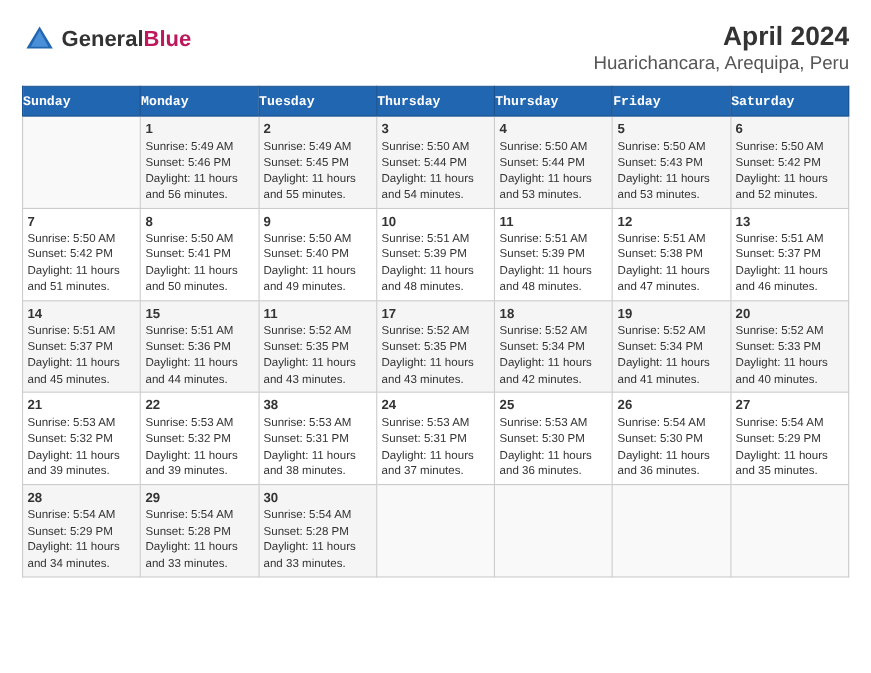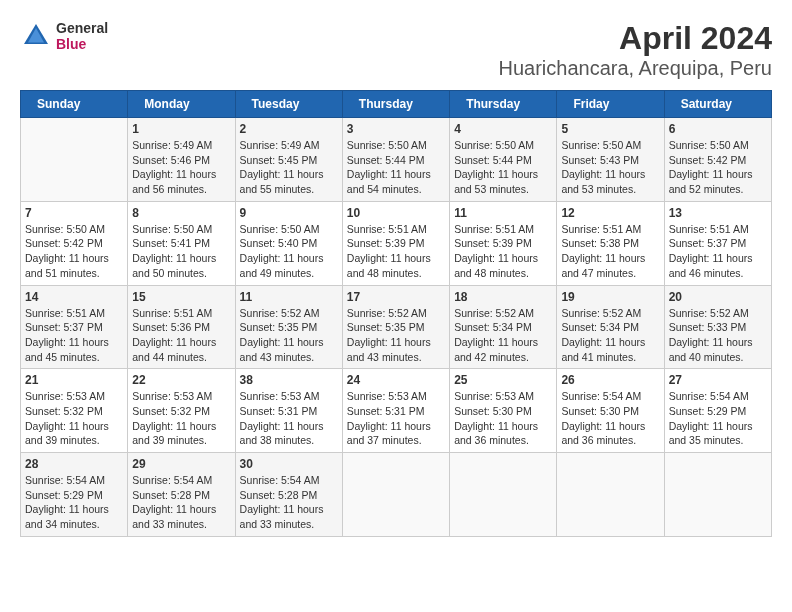--- a/index.html
+++ b/index.html
@@ -16,55 +16,55 @@
       align-items: flex-start;
       margin-bottom: 10px;
     }
     .logo {
       display: flex;
       align-items: center;
       gap: 4px;
     }
     .logo-text {
       display: flex;
-      flex-direction: column;
-      font-size: 14px;
+      font-size: 20px;
       font-weight: bold;
     }
     .logo-general { color: #333; }
     .logo-blue { color: #be185d; }
     .logo-icon {
       width: 32px;
       height: 32px;
     }
     .title-block {
       text-align: right;
     }
     .title-block h1 {
-      font-size: 32px;
+      font-size: 24px;
       font-weight: bold;
       color: #333;
     }
     .title-block h2 {
-      font-size: 20px;
+      font-size: 17px;
       color: #555;
       font-weight: normal;
     }
     .calendar {
       width: 100%;
       border-collapse: collapse;
       font-size: 11px;
     }
     .calendar thead tr th {
       background-color: #2166b0;
       color: #fff;
-      padding: 6px 16px;
+      padding: 6px 0;
       text-align: left;
       font-size: 12px;
       border: 1px solid #1a5290;
+      font-family: Liberation Mono, monospace;
     }
     .calendar tbody tr td {
       border: 1px solid #ccc;
       vertical-align: top;
       padding: 4px;
       width: calc(100% / 7);
       min-height: 80px;
     }
     .calendar tbody tr td .day-num {
       font-weight: bold;

